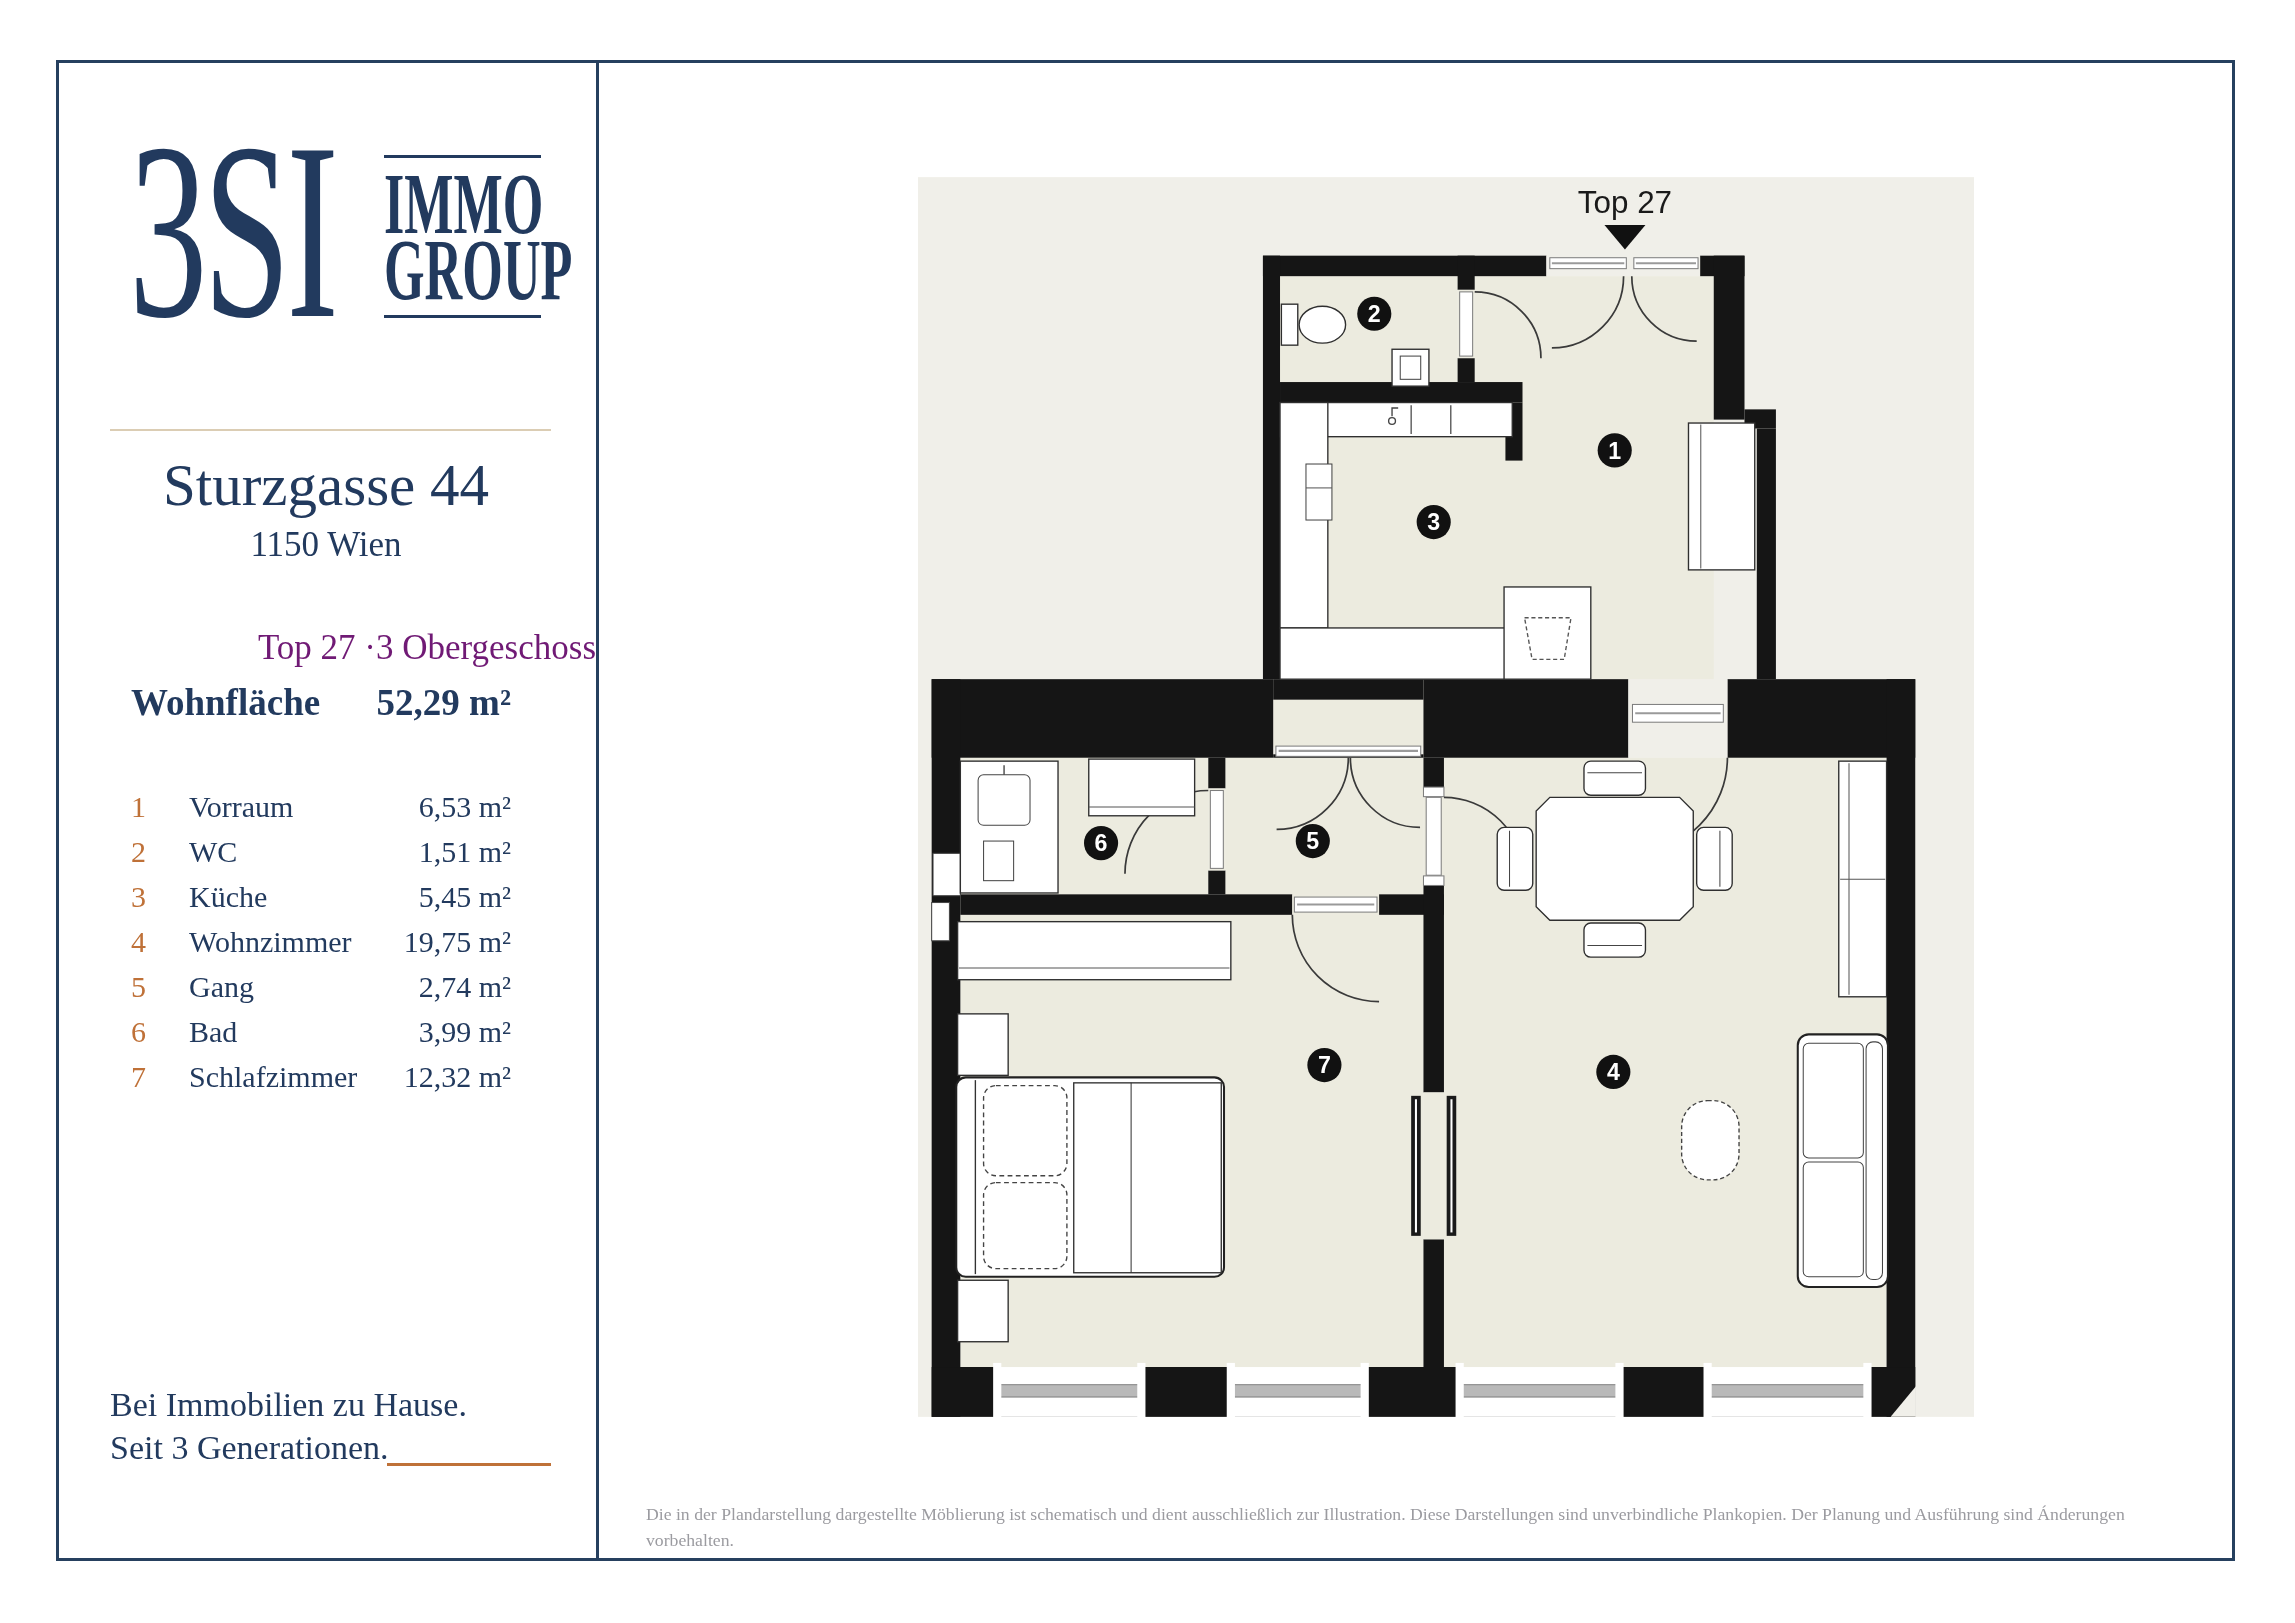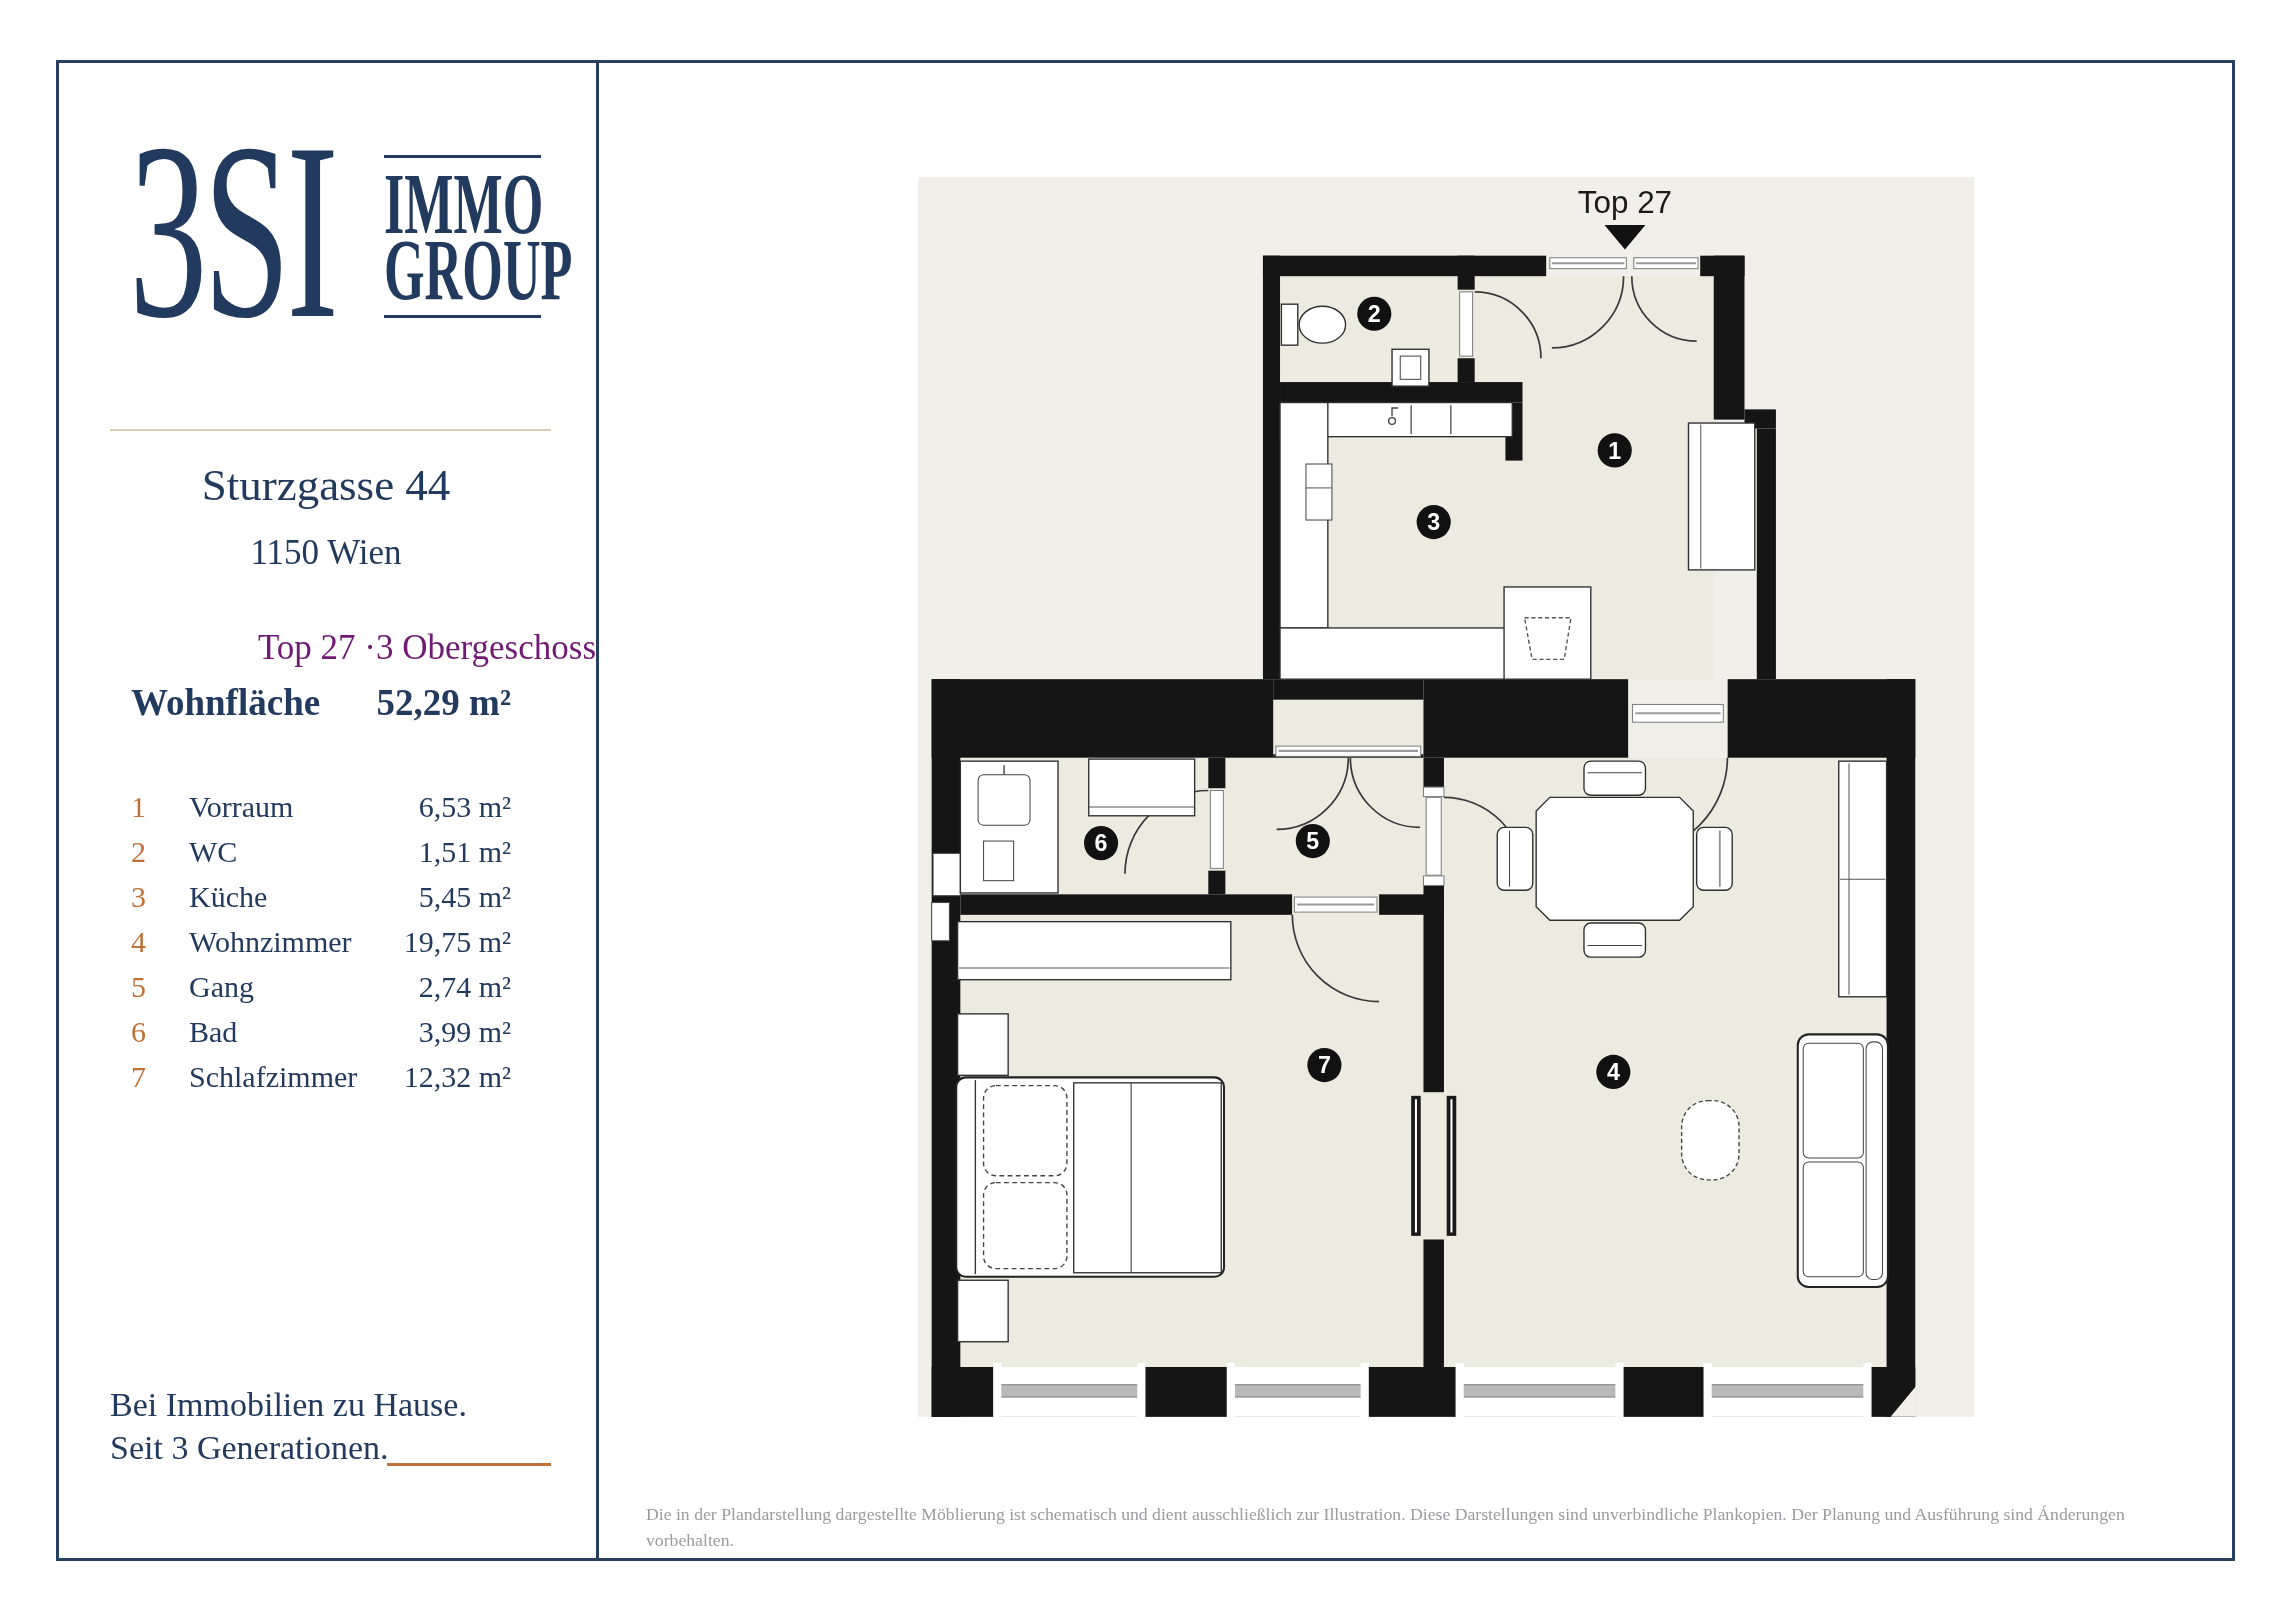--- a/index.html
+++ b/index.html
@@ -13,22 +13,22 @@
   .logo-3si{position:absolute;left:129px;top:105px;font-size:253px;line-height:1;
             color:#223a5e;transform:scaleX(.62);transform-origin:left top;letter-spacing:-6.6px;}
   .logo-sub{position:absolute;left:372px;top:155px;width:157px;height:157px;
             border-top:3.9px solid #223a5e;border-bottom:3.9px solid #223a5e;
             display:flex;flex-direction:column;justify-content:center;margin-left:12px;}
   .logo-sub .ls-line{display:block;font-size:87px;line-height:66px;color:#223a5e;
             transform:scaleX(.60);transform-origin:left center;white-space:nowrap;font-weight:600;}
   .tan-line{position:absolute;left:110px;top:429px;width:441px;height:2px;background:#dbcdb4;}
 
   .addr-block{position:absolute;left:56px;top:459px;width:540px;text-align:center;color:#223a5e;}
-  .addr-street{font-size:45px;line-height:52px;}
-  .addr-city{font-size:35px;line-height:42px;margin-top:21px;}
+  .addr-street{font-size:59px;line-height:52px;}
+  .addr-city{font-size:35px;line-height:42px;margin-top:13px;}
   .unit-line{position:absolute;left:56px;top:628px;width:540px;text-align:right;
              font-size:35px;color:#701a75;}
 
   .area-row{position:absolute;left:131px;top:681px;width:380px;display:flex;
             justify-content:space-between;font-weight:bold;font-size:37px;color:#223a5e;}
   .rooms{position:absolute;left:131px;top:790px;width:380px;font-size:30px;color:#223a5e;}
   .room-row{display:flex;align-items:baseline;height:45px;}
   .room-nr{width:58px;color:#bf7138;}
   .room-name{flex:1;}
   .room-area{text-align:right;}

